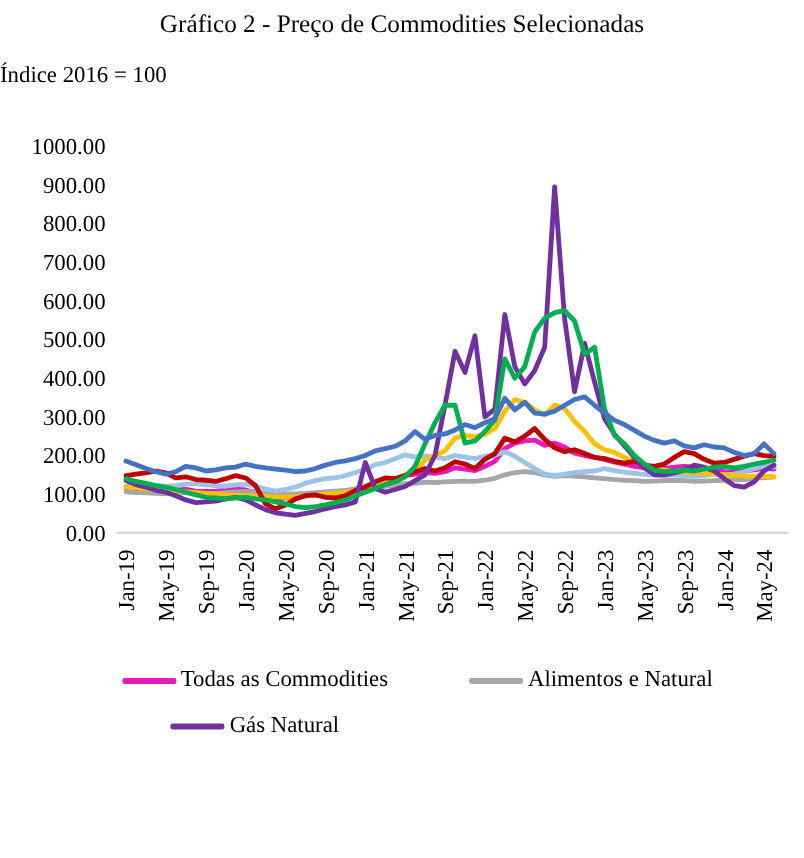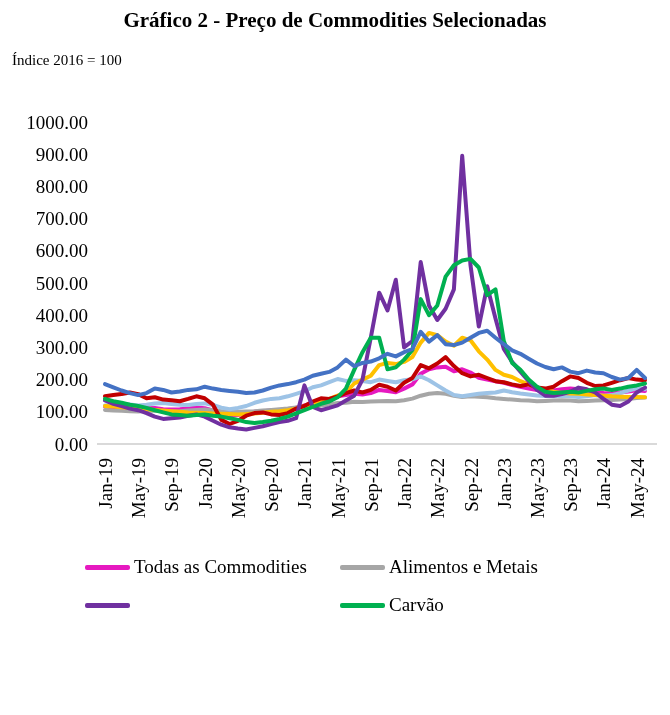--- a/index.html
+++ b/index.html
@@ -2,32 +2,32 @@
 <html><head>
 <meta charset="utf-8">
 <style>
   html,body{margin:0;padding:0;background:#ffffff;}
   #canvas{
     position:relative;width:670px;height:715px;background:#ffffff;overflow:hidden;
     font-family:"Liberation Serif","DejaVu Serif",serif;color:#000;
   }
   .chart-title{
     position:absolute;top:8px;left:0;width:670px;text-align:center;
-    font-weight:bold;font-size:21px;line-height:1.22;
+    font-weight:normal;font-size:21px;line-height:1.22;
   }
   .axis-note{
-    position:absolute;top:52px;left:12px;font-size:15px;
+    position:absolute;top:52px;left:0;font-size:19px;
   }
   #chart-svg{position:absolute;top:0;left:0;}
   .tick-label{font-family:"Liberation Serif","DejaVu Serif",serif;font-size:19px;fill:#000;}
   #legend{
     position:absolute;top:556px;left:85px;width:560px;
     display:grid;grid-template-columns:255px auto;row-gap:16px;
   }
-  .legend-item{display:flex;align-items:center;height:22px;}
+  .legend-item{display:flex;align-items:center;height:22px;justify-content:center;}
   .legend-swatch{width:45px;height:5px;border-radius:2px;margin-right:4px;flex:0 0 auto;}
   .legend-label{font-size:19px;white-space:nowrap;}
 </style>
 </head>
 <body>
 
 <div id="canvas">
   <div class="chart-title">
     <div>Gráfico 2 - Preço de Commodities Selecionadas</div>
   </div>
@@ -73,23 +73,20 @@
       <polyline points="105.0,384.1 113.3,387.3 121.6,390.5 129.9,393.1 138.2,395.1 146.5,393.1 154.8,388.6 163.2,389.9 171.5,392.5 179.8,391.5 188.1,389.9 196.4,389.3 204.7,386.7 213.0,388.6 221.3,389.9 229.6,390.9 237.9,391.8 246.2,393.1 254.5,392.5 262.8,390.5 271.2,387.6 279.5,385.4 287.8,384.1 296.1,382.2 304.4,379.6 312.7,375.7 321.0,373.8 329.3,371.9 337.6,367.4 345.9,359.6 354.2,366.1 362.5,362.9 370.8,361.6 379.2,358.3 387.5,353.8 395.8,356.4 404.1,352.2 412.4,349.0 420.7,331.9 429.0,341.6 437.3,335.2 445.6,344.2 453.9,345.1 462.2,342.6 470.5,337.7 478.8,332.9 487.2,330.7 495.5,337.7 503.8,344.2 512.1,350.3 520.4,353.8 528.7,358.7 537.0,363.5 545.3,367.0 553.6,369.3 561.9,367.4 570.2,371.6 578.5,373.2 586.8,370.6 595.2,372.5 603.5,373.2 611.8,377.0 620.1,379.6 628.4,378.0 636.7,369.9 645.0,378.0" fill="none" stroke="#4472C4" stroke-width="4" stroke-linejoin="round" stroke-linecap="round"></polyline>
     </svg>
 
   <div id="legend">
       <div class="legend-item">
         <div class="legend-swatch" style="background: rgb(230, 25, 192);"></div>
         <span class="legend-label">Todas as Commodities</span>
       </div>
       <div class="legend-item">
         <div class="legend-swatch" style="background: rgb(166, 166, 166);"></div>
-        <span class="legend-label">Alimentos e Metais</span>
+        <span class="legend-label">Alimentos e Natural</span>
       </div>
       <div class="legend-item">
         <div class="legend-swatch" style="background: rgb(112, 48, 160);"></div>
-      </div>
-      <div class="legend-item">
-        <div class="legend-swatch" style="background: rgb(0, 176, 80);"></div>
-        <span class="legend-label">Carvão</span>
+        <span class="legend-label">Gás Natural</span>
       </div>
     </div>
 </div>
 
 </body></html>

